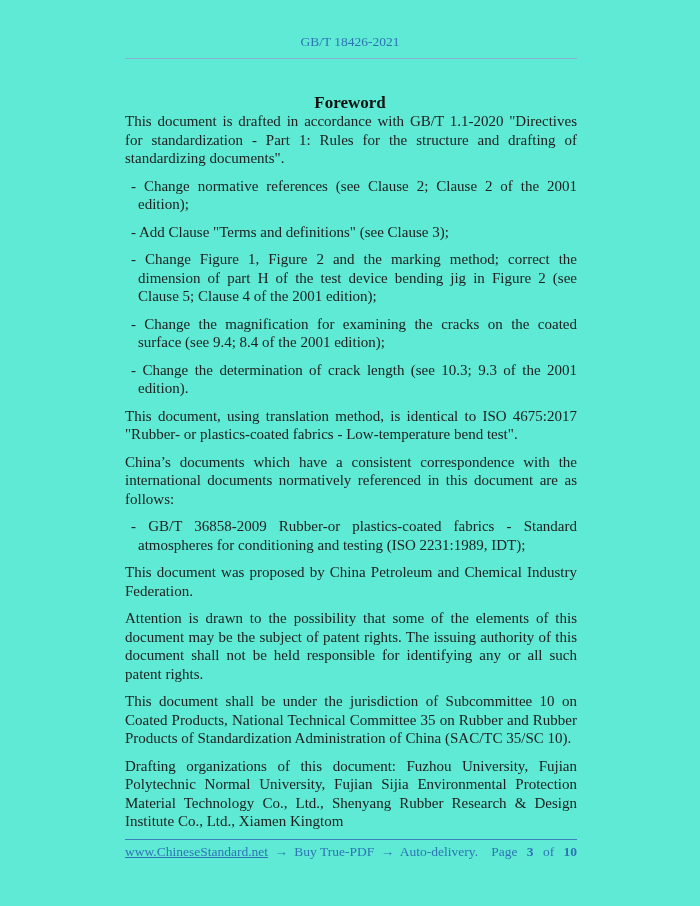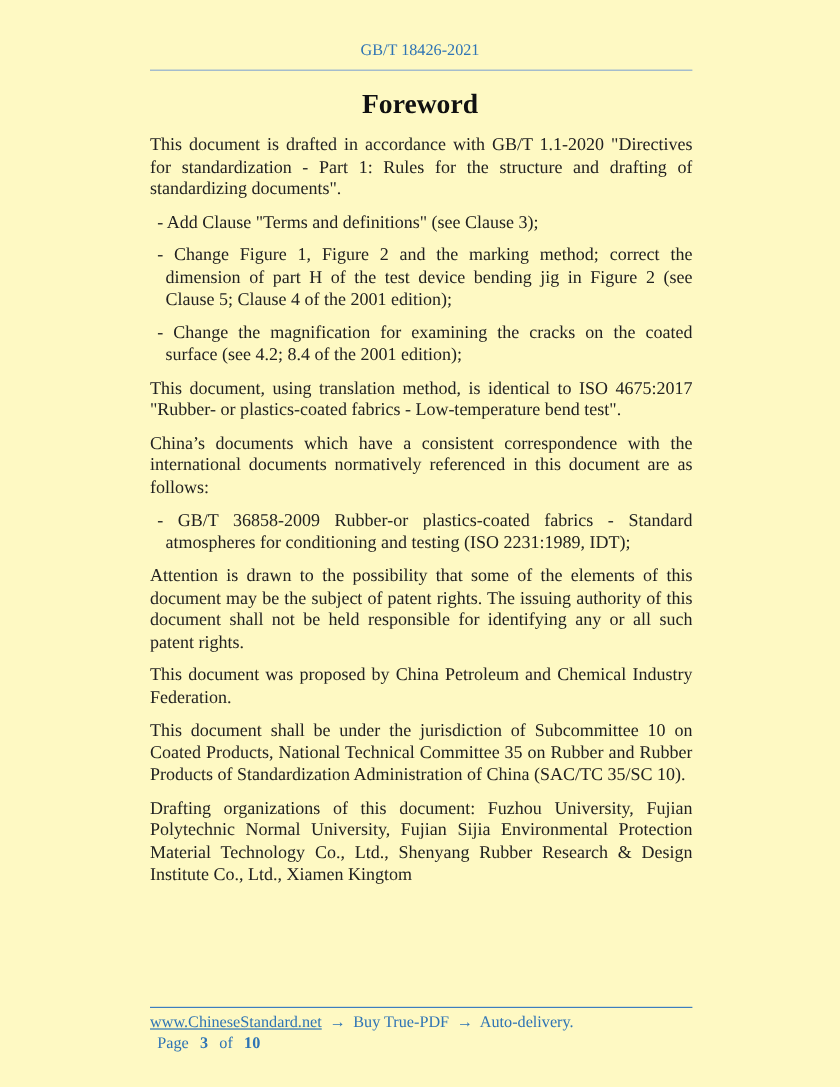--- a/index.html
+++ b/index.html
@@ -1,40 +1,40 @@
 <!DOCTYPE html>
 <html><head>
 <meta charset="utf-8">
 <style>
   html, body { margin: 0; padding: 0; background: #ffffff; }
   .page {
     position: relative;
     width: 700px;
     height: 906px;
-    background: #fef9c3;
+    background: #5eead4;
     font-family: "Liberation Serif", "DejaVu Serif", serif;
     color: #212121;
     overflow: hidden;
   }
   .header { padding-top: 34px; }
   .header-code {
     text-align: center;
     color: #2e74b5;
     font-size: 13.5px;
     line-height: 16px;
   }
   .header-rule {
     margin: 8px 123px 0 125px;
     border-top: 1px solid #8fafd0;
     height: 0;
   }
   .title {
-    margin: 17px 0 0 0;
+    margin: 33px 0 0 0;
     text-align: center;
-    font-size: 23px;
+    font-size: 17px;
     font-weight: bold;
     line-height: 22px;
     color: #111111;
   }
   .content {
     position: absolute;
     top: 112px;
     left: 125px;
     width: 452px;
     height: 724px;
@@ -56,21 +56,20 @@
     right: 123px;
     top: 839px;
     border-top: 1.5px solid #3d7ebf;
     padding-top: 3px;
     display: flex;
     justify-content: space-between;
     align-items: baseline;
     color: #2e74b5;
     font-size: 13.5px;
     line-height: 17px;
-    flex-direction: column;
   }
   .footer-left { white-space: nowrap; }
   .footer-link {
     color: #2e74b5;
     text-decoration: underline;
     cursor: pointer;
   }
   .arrow { padding: 0 3px; text-decoration: none; display: inline-block; }
   .footer-right { white-space: nowrap; }
   .footer-right span { margin-left: 6px; text-align: center; }
@@ -83,28 +82,30 @@
 
   <div class="header">
     <div class="header-code">GB/T 18426-2021</div>
     <div class="header-rule"></div>
   </div>
 
   <h1 class="title">Foreword</h1>
 
   <div class="content">
     <p class="para">This document is drafted in accordance with GB/T 1.1-2020 "Directives for standardization - Part 1: Rules for the structure and drafting of standardizing documents".</p>
+    <p class="bullet">- Change normative references (see Clause 2; Clause 2 of the 2001 edition);</p>
     <p class="bullet">- Add Clause "Terms and definitions" (see Clause 3);</p>
     <p class="bullet">- Change Figure 1, Figure 2 and the marking method; correct the dimension of part H of the test device bending jig in Figure 2 (see Clause 5; Clause 4 of the 2001 edition);</p>
-    <p class="bullet">- Change the magnification for examining the cracks on the coated surface (see 4.2; 8.4 of the 2001 edition);</p>
+    <p class="bullet">- Change the magnification for examining the cracks on the coated surface (see 9.4; 8.4 of the 2001 edition);</p>
+    <p class="bullet">- Change the determination of crack length (see 10.3; 9.3 of the 2001 edition).</p>
     <p class="para">This document, using translation method, is identical to ISO 4675:2017 "Rubber- or plastics-coated fabrics - Low-temperature bend test".</p>
     <p class="para">China’s documents which have a consistent correspondence with the international documents normatively referenced in this document are as follows:</p>
     <p class="bullet">- GB/T 36858-2009 Rubber-or plastics-coated fabrics - Standard atmospheres for conditioning and testing (ISO 2231:1989, IDT);</p>
+    <p class="para">This document was proposed by China Petroleum and Chemical Industry Federation.</p>
     <p class="para">Attention is drawn to the possibility that some of the elements of this document may be the subject of patent rights. The issuing authority of this document shall not be held responsible for identifying any or all such patent rights.</p>
-    <p class="para">This document was proposed by China Petroleum and Chemical Industry Federation.</p>
     <p class="para">This document shall be under the jurisdiction of Subcommittee 10 on Coated Products, National Technical Committee 35 on Rubber and Rubber Products of Standardization Administration of China (SAC/TC 35/SC 10).</p>
     <p class="para">Drafting organizations of this document: Fuzhou University, Fujian Polytechnic Normal University, Fujian Sijia Environmental Protection Material Technology Co., Ltd., Shenyang Rubber Research &amp; Design Institute Co., Ltd., Xiamen Kingtom</p>
   </div>
 
   <div class="footer">
     <div class="footer-left">
       <a class="footer-link">www.ChineseStandard.net</a>
       <span class="arrow">→</span>
       <span>Buy True-PDF</span>
       <span class="arrow">→</span>

